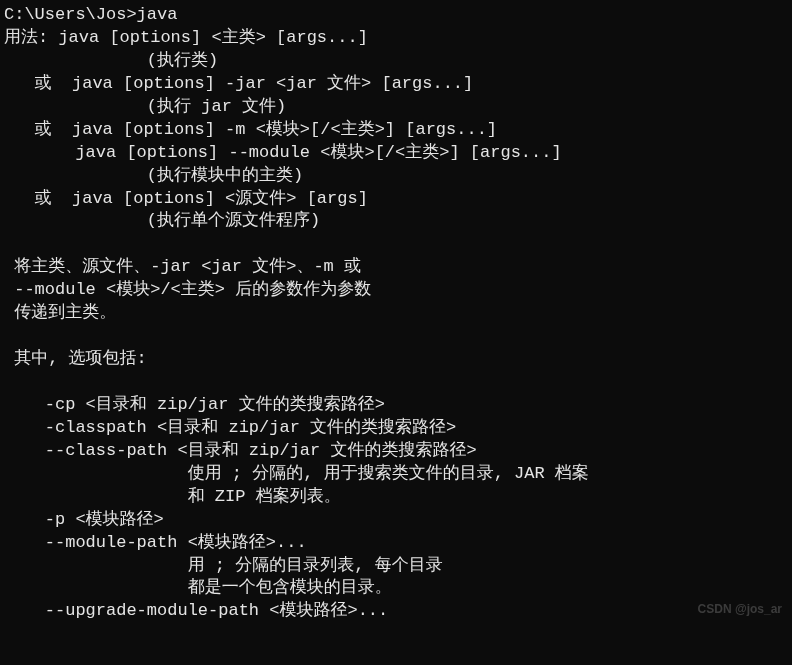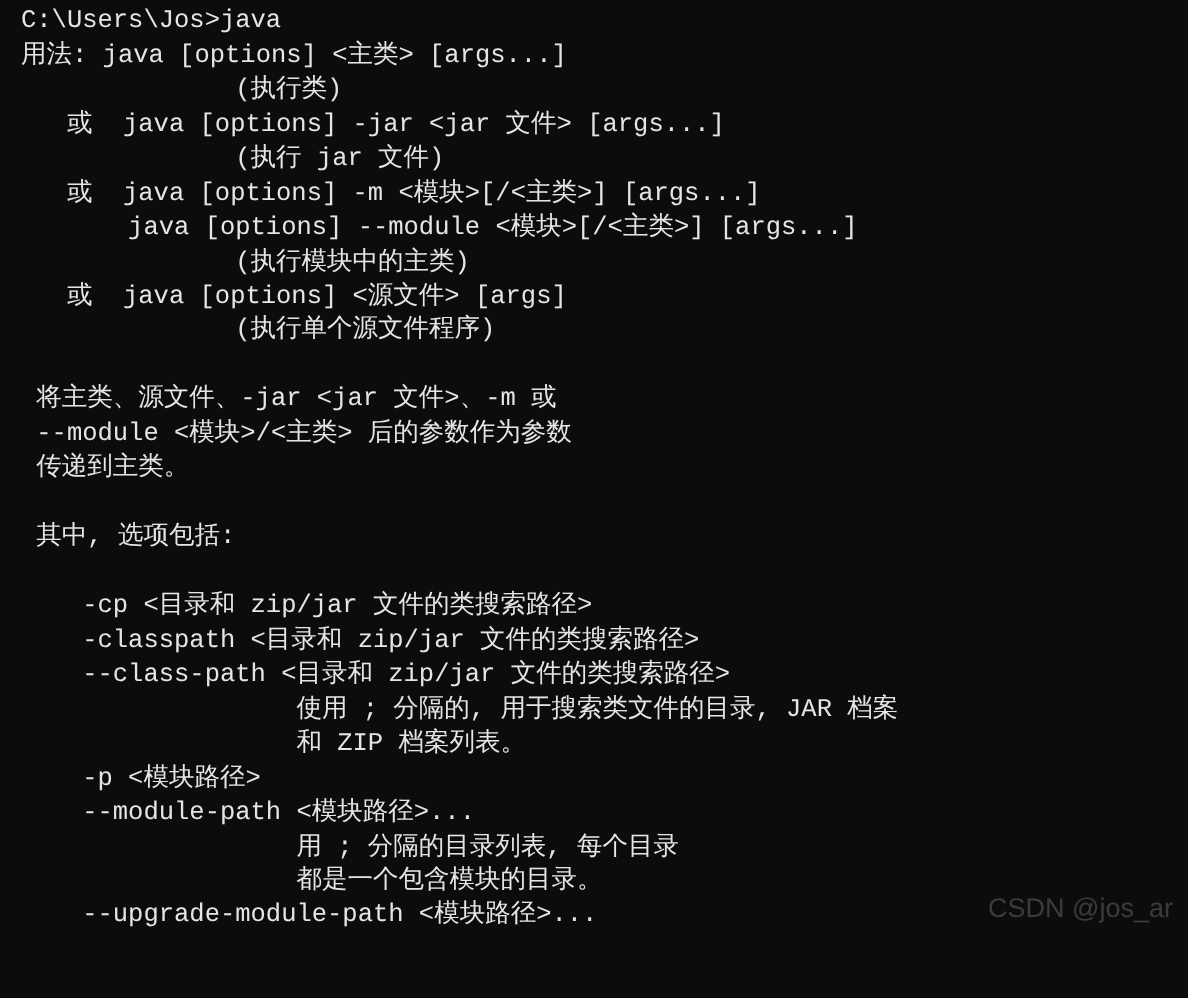--- a/index.html
+++ b/index.html
@@ -10,29 +10,30 @@
     background: #0c0c0c;
     color: #e5e5e5;
     font-family: "NSimSun", "SimSun", "Consolas", "Courier New", monospace;
     font-size: 17px;
     line-height: 1.35;
     overflow: hidden;
     position: relative;
   }
   .terminal {
     white-space: pre;
-    padding: 4px 14px;
+    padding: 4px 4px;
   }
   .watermark {
     position: absolute;
     right: 10px;
     bottom: 48px;
     color: rgba(200,200,200,0.25);
     font-family: Arial, sans-serif;
-    font-size: 18px;
+    font-size: 12px;
     pointer-events: none;
+    font-weight: bold;
   }
 </style>
 </head>
 <body>
 
 <div class="terminal" id="term"><div>C:\Users\Jos&gt;java</div><div>用法: java [options] &lt;主类&gt; [args...]</div><div>              (执行类)</div><div>   或  java [options] -jar &lt;jar 文件&gt; [args...]</div><div>              (执行 jar 文件)</div><div>   或  java [options] -m &lt;模块&gt;[/&lt;主类&gt;] [args...]</div><div>       java [options] --module &lt;模块&gt;[/&lt;主类&gt;] [args...]</div><div>              (执行模块中的主类)</div><div>   或  java [options] &lt;源文件&gt; [args]</div><div>              (执行单个源文件程序)</div><div>&nbsp;</div><div> 将主类、源文件、-jar &lt;jar 文件&gt;、-m 或</div><div> --module &lt;模块&gt;/&lt;主类&gt; 后的参数作为参数</div><div> 传递到主类。</div><div>&nbsp;</div><div> 其中, 选项包括:</div><div>&nbsp;</div><div>    -cp &lt;目录和 zip/jar 文件的类搜索路径&gt;</div><div>    -classpath &lt;目录和 zip/jar 文件的类搜索路径&gt;</div><div>    --class-path &lt;目录和 zip/jar 文件的类搜索路径&gt;</div><div>                  使用 ; 分隔的, 用于搜索类文件的目录, JAR 档案</div><div>                  和 ZIP 档案列表。</div><div>    -p &lt;模块路径&gt;</div><div>    --module-path &lt;模块路径&gt;...</div><div>                  用 ; 分隔的目录列表, 每个目录</div><div>                  都是一个包含模块的目录。</div><div>    --upgrade-module-path &lt;模块路径&gt;...</div></div>
 <div class="watermark">CSDN @jos_ar</div>
 
 </body></html>

